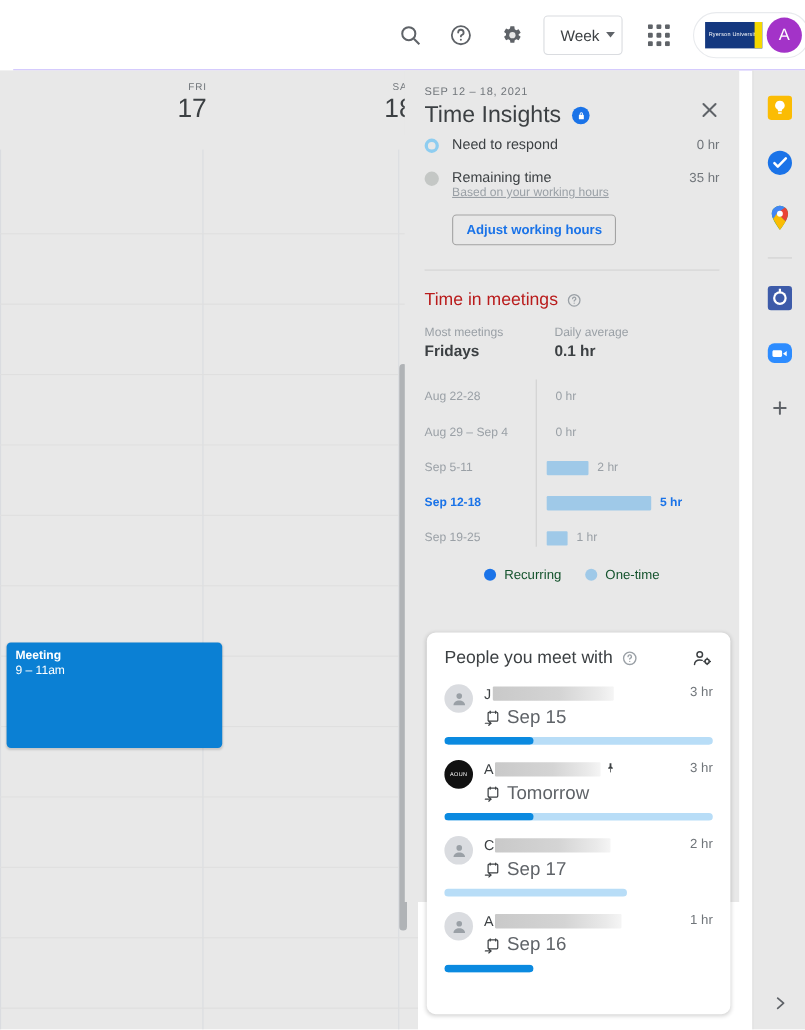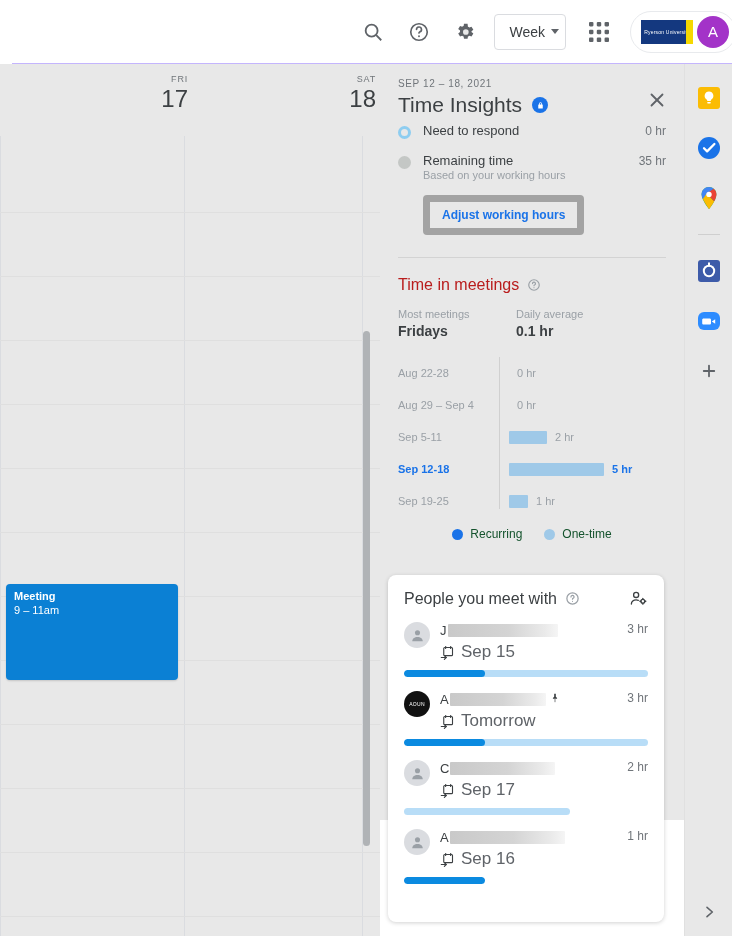--- a/index.html
+++ b/index.html
@@ -63,34 +63,34 @@
   .cal-head { display: flex; height: 72px; }
   .cal-col-head { width: 188px; text-align: right; padding-top: 10px; }
   .cal-col-head .dow {
     font-size: 9px; letter-spacing: .8px; color: #70757a; text-transform: uppercase;
   }
   .cal-col-head .dnum { font-size: 24px; color: #3c4043; margin-top: 1px; }
   .cal-body { position: relative; height: 800px; }
   .vline { position: absolute; top: 0; bottom: 0; width: 1px; background: #dadce0; }
   .hline { position: absolute; left: 0; right: 0; height: 1px; background: #dfdfdf; }
   .event {
-    position: absolute; left: 6px; top: 448px; width: 172px; height: 96px;
+    position: absolute; left: 6px; top: 448px; width: 196px; height: 96px;
     background: #0b80d4; border-radius: 4px; color: #fff; padding: 6px 8px;
     box-shadow: 0 1px 2px rgba(0,0,0,.15);
   }
   .event .t { font-size: 11px; font-weight: bold; line-height: 13px; }
   .event .s { font-size: 11px; line-height: 14px; }
   .scrollthumb {
     position: absolute; left: 363px; top: 195px; width: 7px; height: 515px;
     background: #b0b3b6; border-radius: 4px;
   }
 
   
   .panel {
-    position: absolute; left: 380px; top: 64px; width: 304px; height: 756px;
+    position: absolute; left: 368px; top: 64px; width: 304px; height: 756px;
     background: #e8e8e8; overflow: hidden;
   }
   .panel-head { padding: 14px 16px 6px 18px; background: #e8e8e8; }
   .panel-date { font-size: 10px; letter-spacing: .6px; color: #70757a; }
   .panel-title-row { display: flex; align-items: center; margin-top: 4px; }
   .panel-title { font-size: 21px; color: #3c4043; }
   .lockbadge {
     width: 16px; height: 16px; border-radius: 50%; background: #1a73e8;
     margin-left: 10px; display: flex; align-items: center; justify-content: center;
   }
@@ -104,25 +104,25 @@
   .row { display: flex; align-items: flex-start; margin-bottom: 6px; }
   .row .dot-ring {
     width: 13px; height: 13px; border-radius: 50%; border: 3px solid #8ecdf0;
     margin-top: 3px; flex: none;
   }
   .row .dot-grey {
     width: 13px; height: 13px; border-radius: 50%; background: #c4c7c5;
     margin-top: 3px; flex: none;
   }
   .row .lbl { flex: 1; padding-left: 12px; font-size: 13px; color: #3c4043; }
-  .row .sub { font-size: 11px; color: #9aa0a6; margin-top: 1px; }
+  .row .sub { font-size: 11px; color: #9aa0a6; margin-top: 1px; text-decoration: underline; }
   .row .val { font-size: 12px; color: #70757a; padding-top: 1px; }
   .adjust-btn {
     display: inline-block; margin: 8px 0 0 25px; padding: 6px 12px;
-    border: 7px solid #a3a3a3; border-radius: 4px; background: #e8e8e8;
+    border: 1px solid #a3a3a3; border-radius: 4px; background: #e8e8e8;
     color: #1a73e8; font-size: 12px; font-weight: bold; cursor: pointer; text-align: center;
   }
   .divider { height: 1px; background: #d3d3d3; margin: 22px 0 18px 0; }
 
   .sec-title-row { display: flex; align-items: center; gap: 8px; }
   .sec-title { font-size: 16px; color: #b91c1c; }
   .q-icon { color: #9aa0a6; display: flex; }
 
   .stats { display: flex; margin-top: 14px; }
   .stat { width: 118px; }

